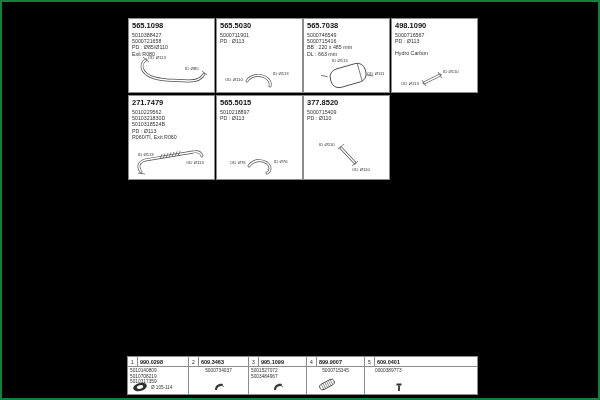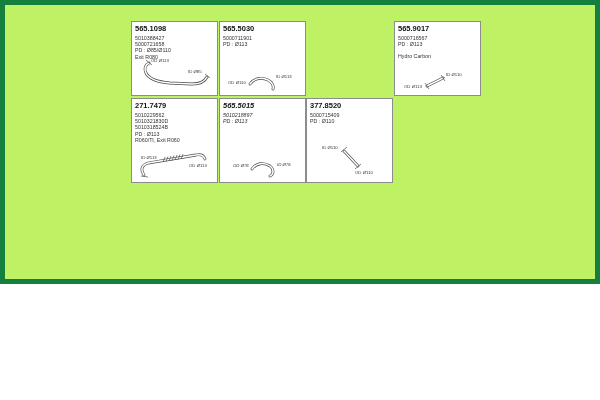--- a/index.html
+++ b/index.html
@@ -1,18 +1,18 @@
 <!DOCTYPE html>
 <html><head>
 <meta charset="utf-8">
 <style>
   html,body{margin:0;padding:0;background:#fff;}
   #page{
-    position:relative;width:600px;height:284px;background:#bef264;
-    font-family:"Liberation Sans",sans-serif;border:5px solid #15803d;box-sizing:border-box;
+    position:relative;width:600px;height:400px;background:#000000;
+    font-family:"Liberation Sans",sans-serif;border:2px solid #15803d;box-sizing:border-box;
     overflow:hidden;
   }
   .box{
     position:absolute;border:1px solid #8c8c8c;background:#fff;
     box-sizing:border-box;padding:2px 3px;
   }
   .box-title{font-size:7.5px;font-weight:bold;color:#111;margin-bottom:1.5px;}
   .box-line{font-size:5.3px;line-height:6.4px;color:#333;white-space:nowrap;}
   .gap-top{margin-top:6px;}
   .draw{position:absolute;left:2px;right:2px;bottom:2px;}
@@ -63,23 +63,40 @@
     <div class="box-line">5000711901</div>
     <div class="box-line">PD : Ø113</div>
     <svg class="draw" height="26" viewBox="0 0 81 26">
       <path class="pipe-out" d="M28,17 C32,11 40,10 46,13 C50,15 52,19 51,22"></path>
       <path class="pipe-in" d="M28,17 C32,11 40,10 46,13 C50,15 52,19 51,22"></path>
       <text x="6" y="17">OD Ø110</text>
       <text x="54" y="11">ID Ø113</text>
     </svg>
   </div>
 
+  <div class="box" style="left:301px;top:16px;width:87px;height:75px;">
+    <div class="box-title">565.7038</div>
+    <div class="box-line">5000746549</div>
+    <div class="box-line">5000715416</div>
+    <div class="box-line">BB : 220 x 485 mm</div>
+    <div class="box-line">DL : 663 mm</div>
+    <svg class="draw" height="34" viewBox="0 0 81 34">
+      <g transform="rotate(-16 42 19)">
+        <rect class="shape" x="24" y="10" width="36" height="19" rx="8"></rect>
+        <line class="thin" x1="54" y1="10.5" x2="54" y2="28.5"></line>
+        <line class="thin" x1="22" y1="15" x2="16" y2="12"></line>
+        <line class="thin" x1="60" y1="24" x2="66" y2="27"></line>
+      </g>
+      <text x="26" y="6">ID Ø113</text>
+      <text x="61" y="19">OD Ø111</text>
+    </svg>
+  </div>
 
   <div class="box" style="left:389px;top:16px;width:87px;height:75px;">
-    <div class="box-title">565.9017</div>
+    <div class="box-title">498.1090</div>
     <div class="box-line">5000716567</div>
     <div class="box-line">PD : Ø113</div>
     <div class="box-line gap-top">Hydro Carbon</div>
     <svg class="draw" height="26" viewBox="0 0 81 26">
       <path class="pipe-out" d="M30,19 L46,11"></path>
       <path class="pipe-in" d="M30,19 L46,11"></path>
       <line class="thin" x1="28" y1="16" x2="32" y2="22"></line>
       <line class="thin" x1="44" y1="8" x2="48" y2="14"></line>
       <text x="7" y="21">OD Ø113</text>
       <text x="49" y="9">ID Ø110</text>
@@ -104,21 +121,21 @@
         <line x1="41" y1="18" x2="43" y2="13"></line>
         <line x1="44" y1="17.5" x2="46" y2="12.5"></line>
         <line x1="47" y1="17" x2="49" y2="12"></line>
       </g>
       <line class="thin" x1="7" y1="34" x2="14" y2="35"></line>
       <text x="7" y="17">ID Ø113</text>
       <text x="55" y="25">OD Ø113</text>
     </svg>
   </div>
 
-  <div class="box" style="left:214px;top:93px;width:87px;height:85px;font-style:italic;">
+  <div class="box" style="left:214px;top:93px;width:87px;height:85px;">
     <div class="box-title">565.5015</div>
     <div class="box-line">5010218897</div>
     <div class="box-line">PD : Ø113</div>
     <svg class="draw" height="28" viewBox="0 0 81 28">
       <path class="pipe-out" d="M30,17 C34,11 42,10 48,14 C52,17 52,22 48,24"></path>
       <path class="pipe-in" d="M30,17 C34,11 42,10 48,14 C52,17 52,22 48,24"></path>
       <text x="11" y="15">OD Ø76</text>
       <text x="55" y="14">ID Ø76</text>
     </svg>
   </div>

